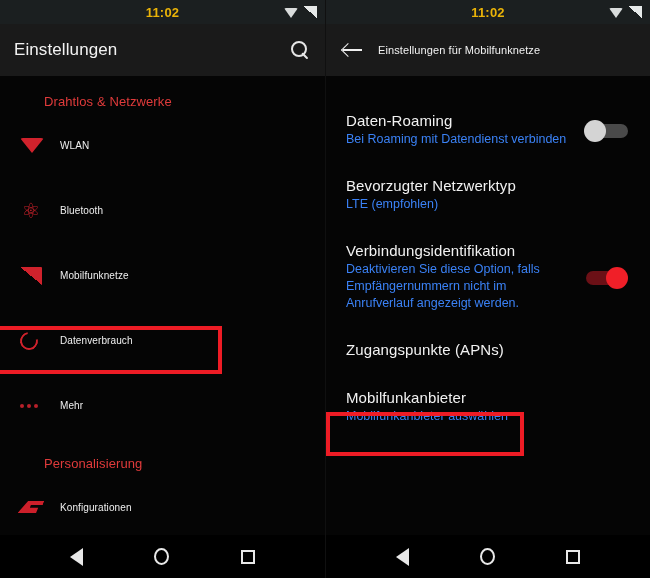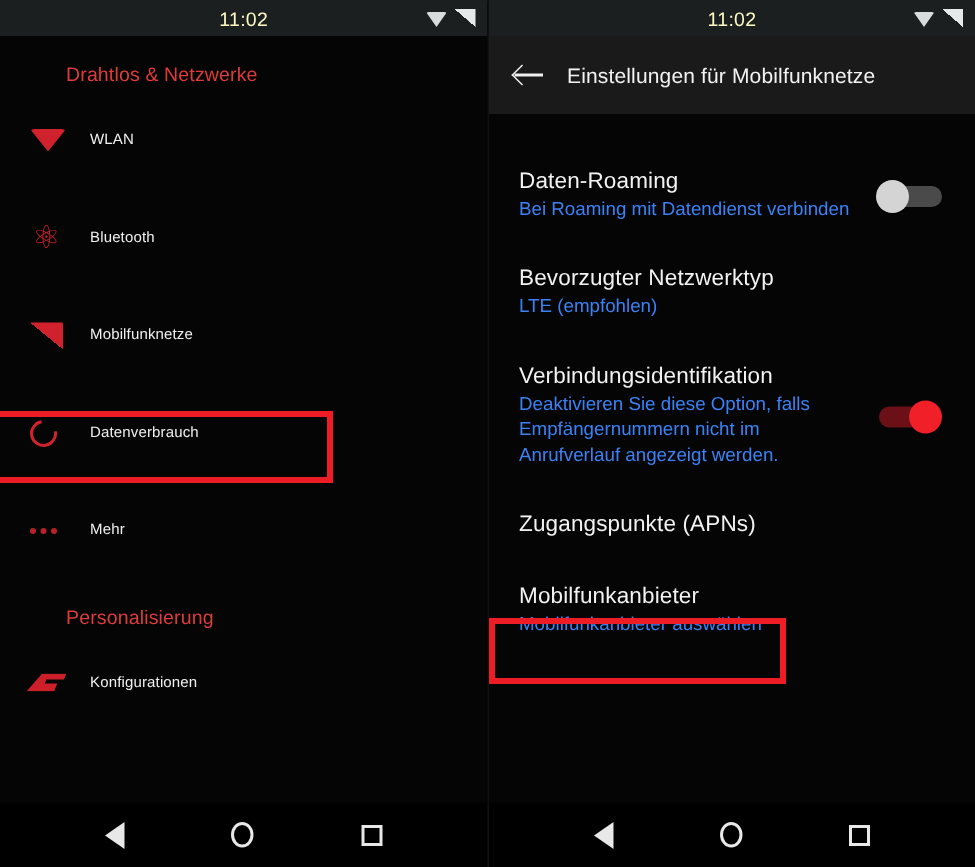--- a/index.html
+++ b/index.html
@@ -20,21 +20,21 @@
   }
   .panel.left .teal-line { left: 60px; right: 0; }
   .panel.right .teal-line { left: 20px; right: 58px; }
 
   
   .statusbar {
     position: relative; height: 24px; background: #1b1f20;
     display: flex; align-items: center; justify-content: center;
   }
   .status-time {
-    color: #fef9c3; font-size: 13px; font-weight: normal; letter-spacing: .2px;
+    color: #eab308; font-size: 13px; font-weight: bold; letter-spacing: .2px;
   }
   .status-icons {
     position: absolute; right: 8px; top: 0; height: 24px;
     display: flex; align-items: center; gap: 4px;
   }
   .ic-wifi {
     width: 15px; height: 11px; position: relative;
   }
   .ic-wifi::after {
     content: ""; position: absolute; left: 0; top: 1px;
@@ -50,21 +50,21 @@
 
   
   .appbar {
     height: 52px; background: #1a1a1a;
     display: flex; align-items: center; padding: 0 14px;
   }
   .appbar-title {
     color: #f2f2f2; font-size: 17px; font-weight: 400; letter-spacing: .1px;
     white-space: nowrap;
   }
-  .appbar.right .appbar-title { font-size: 14px; }
+  .appbar.right .appbar-title { font-size: 11px; }
   .spacer { flex: 1 1 auto; }
   .search-icon {
     width: 22px; height: 22px; position: relative; flex: none;
   }
   .search-icon::before {
     content: ""; position: absolute; left: 2px; top: 2px;
     width: 12px; height: 12px; border: 2px solid #e6e6e6; border-radius: 50%;
   }
   .search-icon::after {
     content: ""; position: absolute; left: 13px; top: 13px;
@@ -197,20 +197,25 @@
     <div class="teal-line"></div>
 
     <div class="statusbar">
       <span class="status-time">11:02</span>
       <div class="status-icons">
         <span class="ic-wifi"></span>
         <span class="ic-signal"></span>
       </div>
     </div>
 
+    <div class="appbar left">
+      <span class="appbar-title">Einstellungen</span>
+      <span class="spacer"></span>
+      <span class="search-icon"></span>
+    </div>
 
     <div class="content">
 
       <div class="section-head">Drahtlos &amp; Netzwerke</div>
 
       <div class="nav-list">
 
         <div class="nav-row">
           <span class="nav-ic">
               <span class="g-wifi"></span>

